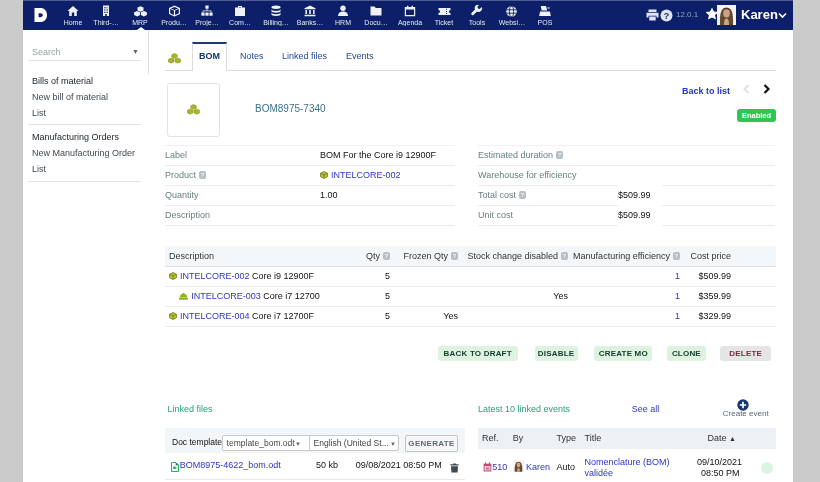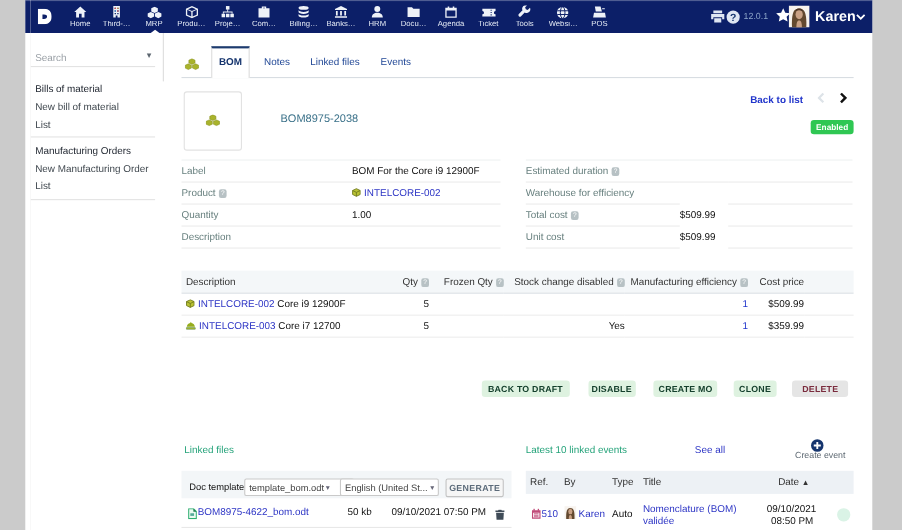--- a/index.html
+++ b/index.html
@@ -246,21 +246,21 @@
           </g>
         </svg>
     <div id="photobox"></div>
     <svg style="position:absolute; left:22px; top:74px;" width="13" height="11" viewBox="0 0 13 11">
           <g fill="#a9b32c" stroke="#87911e" stroke-width="0.5">
             <path d="M6.5 0.4 L9.3 1.7 V4.3 L6.5 5.6 L3.7 4.3 V1.7 Z"></path>
             <path d="M3.2 5 L6 6.3 V8.9 L3.2 10.2 L0.4 8.9 V6.3 Z"></path>
             <path d="M9.8 5 L12.6 6.3 V8.9 L9.8 10.2 L7 8.9 V6.3 Z"></path>
           </g>
         </svg>
-    <div id="bomtitle">BOM8975-2038</div>
+    <div id="bomtitle">BOM8975-7340</div>
     <div id="backtolist">Back to list</div>
     <svg style="position:absolute; left:578px; top:54px;" width="7" height="10" viewBox="0 0 7 10" fill="none" stroke="#dde3e8" stroke-width="2">
           <path d="M5.5 1 L1.5 5 L5.5 9"></path>
         </svg>
     <svg style="position:absolute; left:597.5px; top:54px;" width="7" height="10" viewBox="0 0 7 10" fill="none" stroke="#111" stroke-width="2.2">
           <path d="M1.5 1 L5.5 5 L1.5 9"></path>
         </svg>
     <div id="enbadge">Enabled</div>
 
     <table class="fields" id="ftl">
@@ -346,29 +346,41 @@
                   <path d="M0.8 3.3 L6 5.8 L11.2 3.3 M6 5.8 V11.2" stroke="#6f7a1e" stroke-width="1.2" fill="none"></path>
                 </svg><a class="bluelink" href="#">INTELCORE-002</a> Core i9 12900F</td>
         <td class="ra">5</td>
               <td></td>
               <td></td>
         <td class="ra" style="color:#2135cb;">1</td>
         <td class="ra">$509.99</td>
               <td></td>
       </tr>
       <tr>
-        <td style="padding-left:4px;"><svg style="vertical-align:-1px; margin-right:3px;" width="9" height="8" viewBox="0 0 9 8">
+        <td style="padding-left:4px;text-align:center;"><svg style="vertical-align:-1px; margin-right:3px;" width="9" height="8" viewBox="0 0 9 8">
                   <path d="M4.5 0.5 L5.1 1.6 C6.9 2 8 3.3 8.2 5 H0.8 C1 3.3 2.1 2 3.9 1.6 Z" fill="#96ad1d"></path>
                   <rect x="0.3" y="5.7" width="8.4" height="1.7" rx="0.6" fill="#a3b52a" stroke="#5f8f57" stroke-width="0.5"></rect>
                 </svg><a class="bluelink" href="#">INTELCORE-003</a> Core i7 12700</td>
         <td class="ra">5</td>
               <td></td>
               <td class="ra">Yes</td>
         <td class="ra" style="color:#2135cb;">1</td>
         <td class="ra">$359.99</td>
+              <td></td>
+      </tr>
+      <tr>
+        <td style="padding-left:4px;"><svg style="vertical-align:-1px; margin-right:3px;" width="8" height="8" viewBox="0 0 12 12">
+                  <path fill="#b9c234" stroke="#6f7a1e" stroke-width="1.2" d="M6 0.8 L11.2 3.3 V8.7 L6 11.2 L0.8 8.7 V3.3 Z"></path>
+                  <path d="M0.8 3.3 L6 5.8 L11.2 3.3 M6 5.8 V11.2" stroke="#6f7a1e" stroke-width="1.2" fill="none"></path>
+                </svg><a class="bluelink" href="#">INTELCORE-004</a> Core i7 12700F</td>
+        <td class="ra">5</td>
+              <td class="ra">Yes</td>
+              <td></td>
+        <td class="ra" style="color:#2135cb;">1</td>
+        <td class="ra">$329.99</td>
               <td></td>
       </tr>
     </tbody>
         </table>
 
     <div class="butact" style="left:272.7px; width:80px;">BACK TO DRAFT</div>
     <div class="butact" style="left:369.6px; width:43px;">DISABLE</div>
     <div class="butact" style="left:429.3px; width:58px;">CREATE MO</div>
     <div class="butact" style="left:501.9px; width:39px;">CLONE</div>
     <div class="butact butdel" style="left:555.2px; width:51px;">DELETE</div>
@@ -382,21 +394,21 @@
     <div class="selcaret" style="left:225px; top:411px;">▼</div>
     <div id="genbtn">GENERATE</div>
     <div id="lfrow"></div>
     <svg style="position:absolute; left:6px; top:431.5px;" width="8" height="10" viewBox="0 0 8 10">
           <path d="M0.5 0.5 H5 L7.5 3 V9.5 H0.5 Z" fill="#eafaf1" stroke="#2fae71" stroke-width="1"></path>
           <path d="M4.8 0.4 L7.6 3.2 H4.8 Z" fill="#1e7a4e"></path>
           <rect x="2" y="4.6" width="3.4" height="2.4" fill="#3a9b8a" opacity="0.85"></rect>
         </svg>
     <div class="txt" style="left:14.7px; top:430px;"><a class="bluelink" href="#">BOM8975-4622_bom.odt</a></div>
     <div class="txt" style="left:151px; top:430px;">50 kb</div>
-    <div class="txt" style="left:190.8px; top:430px;">09/10/2021 07:50 PM</div>
+    <div class="txt" style="left:190.8px; top:430px;">09/08/2021 08:50 PM</div>
     <svg style="position:absolute; left:285.3px; top:432.5px;" width="9" height="10" viewBox="0 0 9 10" fill="#3f4b57">
           <path d="M3.2 0.4 H5.8 L6.2 1.2 H8.6 V2.4 H0.4 V1.2 H2.8 Z"></path>
           <path d="M1 3.2 H8 L7.6 9.6 H1.4 Z"></path>
         </svg>
 
     <div class="sectitle" style="left:313px; top:373.5px;">Latest 10 linked events</div>
     <div class="txt" style="left:466.7px; top:373.5px;"><a class="bluelink" href="#">See all</a></div>
     <div class="small8" style="position:absolute; left:557.8px; top:379px;">Create event</div>
     <svg style="position:absolute; left:572px; top:368.5px;" width="12" height="12" viewBox="0 0 12 12">
           <circle cx="6" cy="6" r="5.7" fill="#16356e"></circle>

